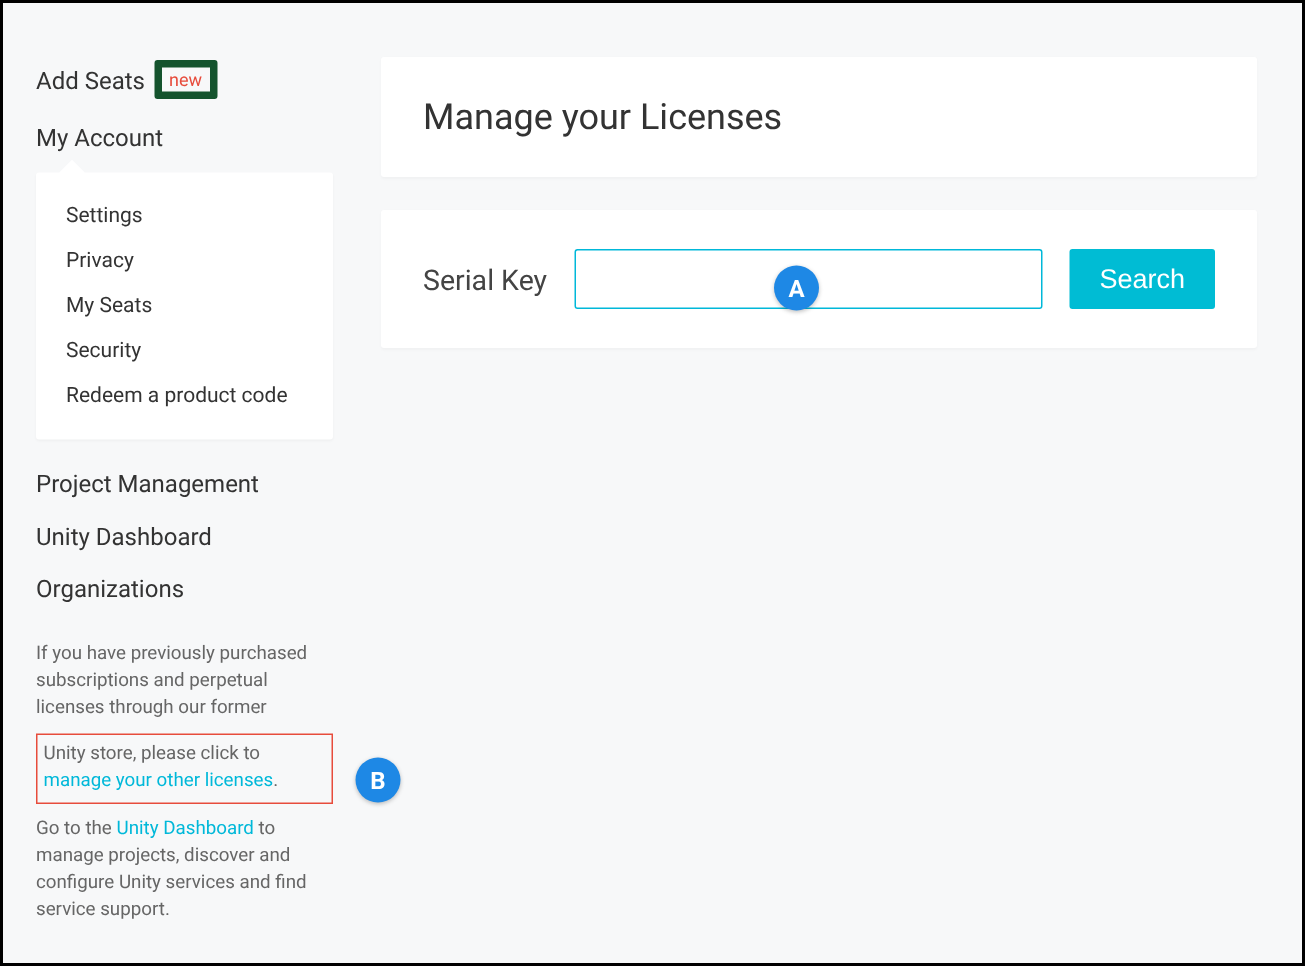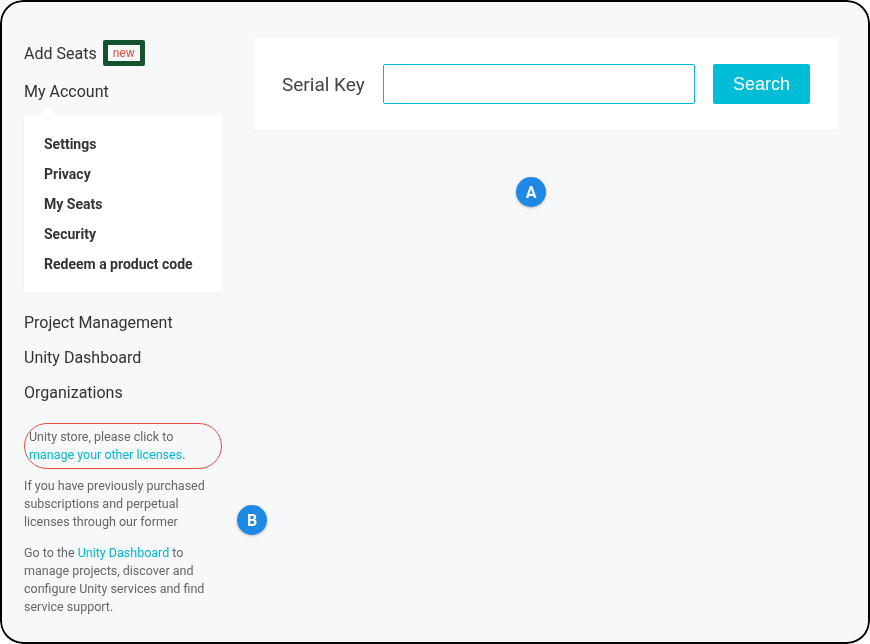--- a/index.html
+++ b/index.html
@@ -1,15 +1,15 @@
 <!DOCTYPE html>
 <html><head>
 <meta charset="utf-8">
 <style>
-  * { box-sizing: border-box; margin: 0; padding: 0; border-radius: 23px; }
+  * { box-sizing: border-box; margin: 0; padding: 0; }
   body {
     font-family: -apple-system, BlinkMacSystemFont, "Segoe UI", Roboto, Helvetica, Arial, sans-serif;
     background: #fff;
     width: 870px;
     height: 644px;
     overflow: hidden;
   }
   .frame {
     border: 2px solid #000;
     width: 870px;
@@ -63,21 +63,20 @@
     width: 12px;
     height: 12px;
     background: #fff;
     transform: rotate(45deg);
   }
   .submenu-item {
     font-size: 14px;
     color: #333;
     padding: 7px 0;
     cursor: pointer;
-    font-weight: bold;
   }
   .sidebar-footer {
     margin-top: auto;
     font-size: 12.5px;
     color: #666;
     line-height: 1.45;
   }
   .footer-block { padding: 6px 2px 6px 0; }
   .footer-block.redbox {
     border: 1px solid #e74c3c;
@@ -173,33 +172,36 @@
         </div>
         <div class="nav-item">
           <span>Unity Dashboard</span>
         </div>
         <div class="nav-item">
           <span>Organizations</span>
         </div>
       </div>
 
       <div class="sidebar-footer">
+        <div class="footer-block">
+          <span>If you have previously purchased subscriptions and perpetual licenses through our former</span>
+        </div>
         <div class="footer-block redbox">
           <span>Unity store, please click to </span><span class="link">manage your other licenses</span><span>.</span>
         </div>
         <div class="footer-block">
-          <span>If you have previously purchased subscriptions and perpetual licenses through our former</span>
-        </div>
-        <div class="footer-block">
           <span>Go to the </span><span class="link">Unity Dashboard</span><span> to manage projects, discover and configure Unity services and find service support.</span>
         </div>
       </div>
     </aside>
 
     <main class="main">
+      <div class="panel">
+        <h1 class="page-title">Manage your Licenses</h1>
+      </div>
       <div class="panel">
         <div class="search-row">
           <span class="field-label">Serial Key</span>
           <input class="serial-input" type="text" value="" style="">
           <button class="search-btn">Search</button>
         </div>
       </div>
     </main>
   </div>
 

